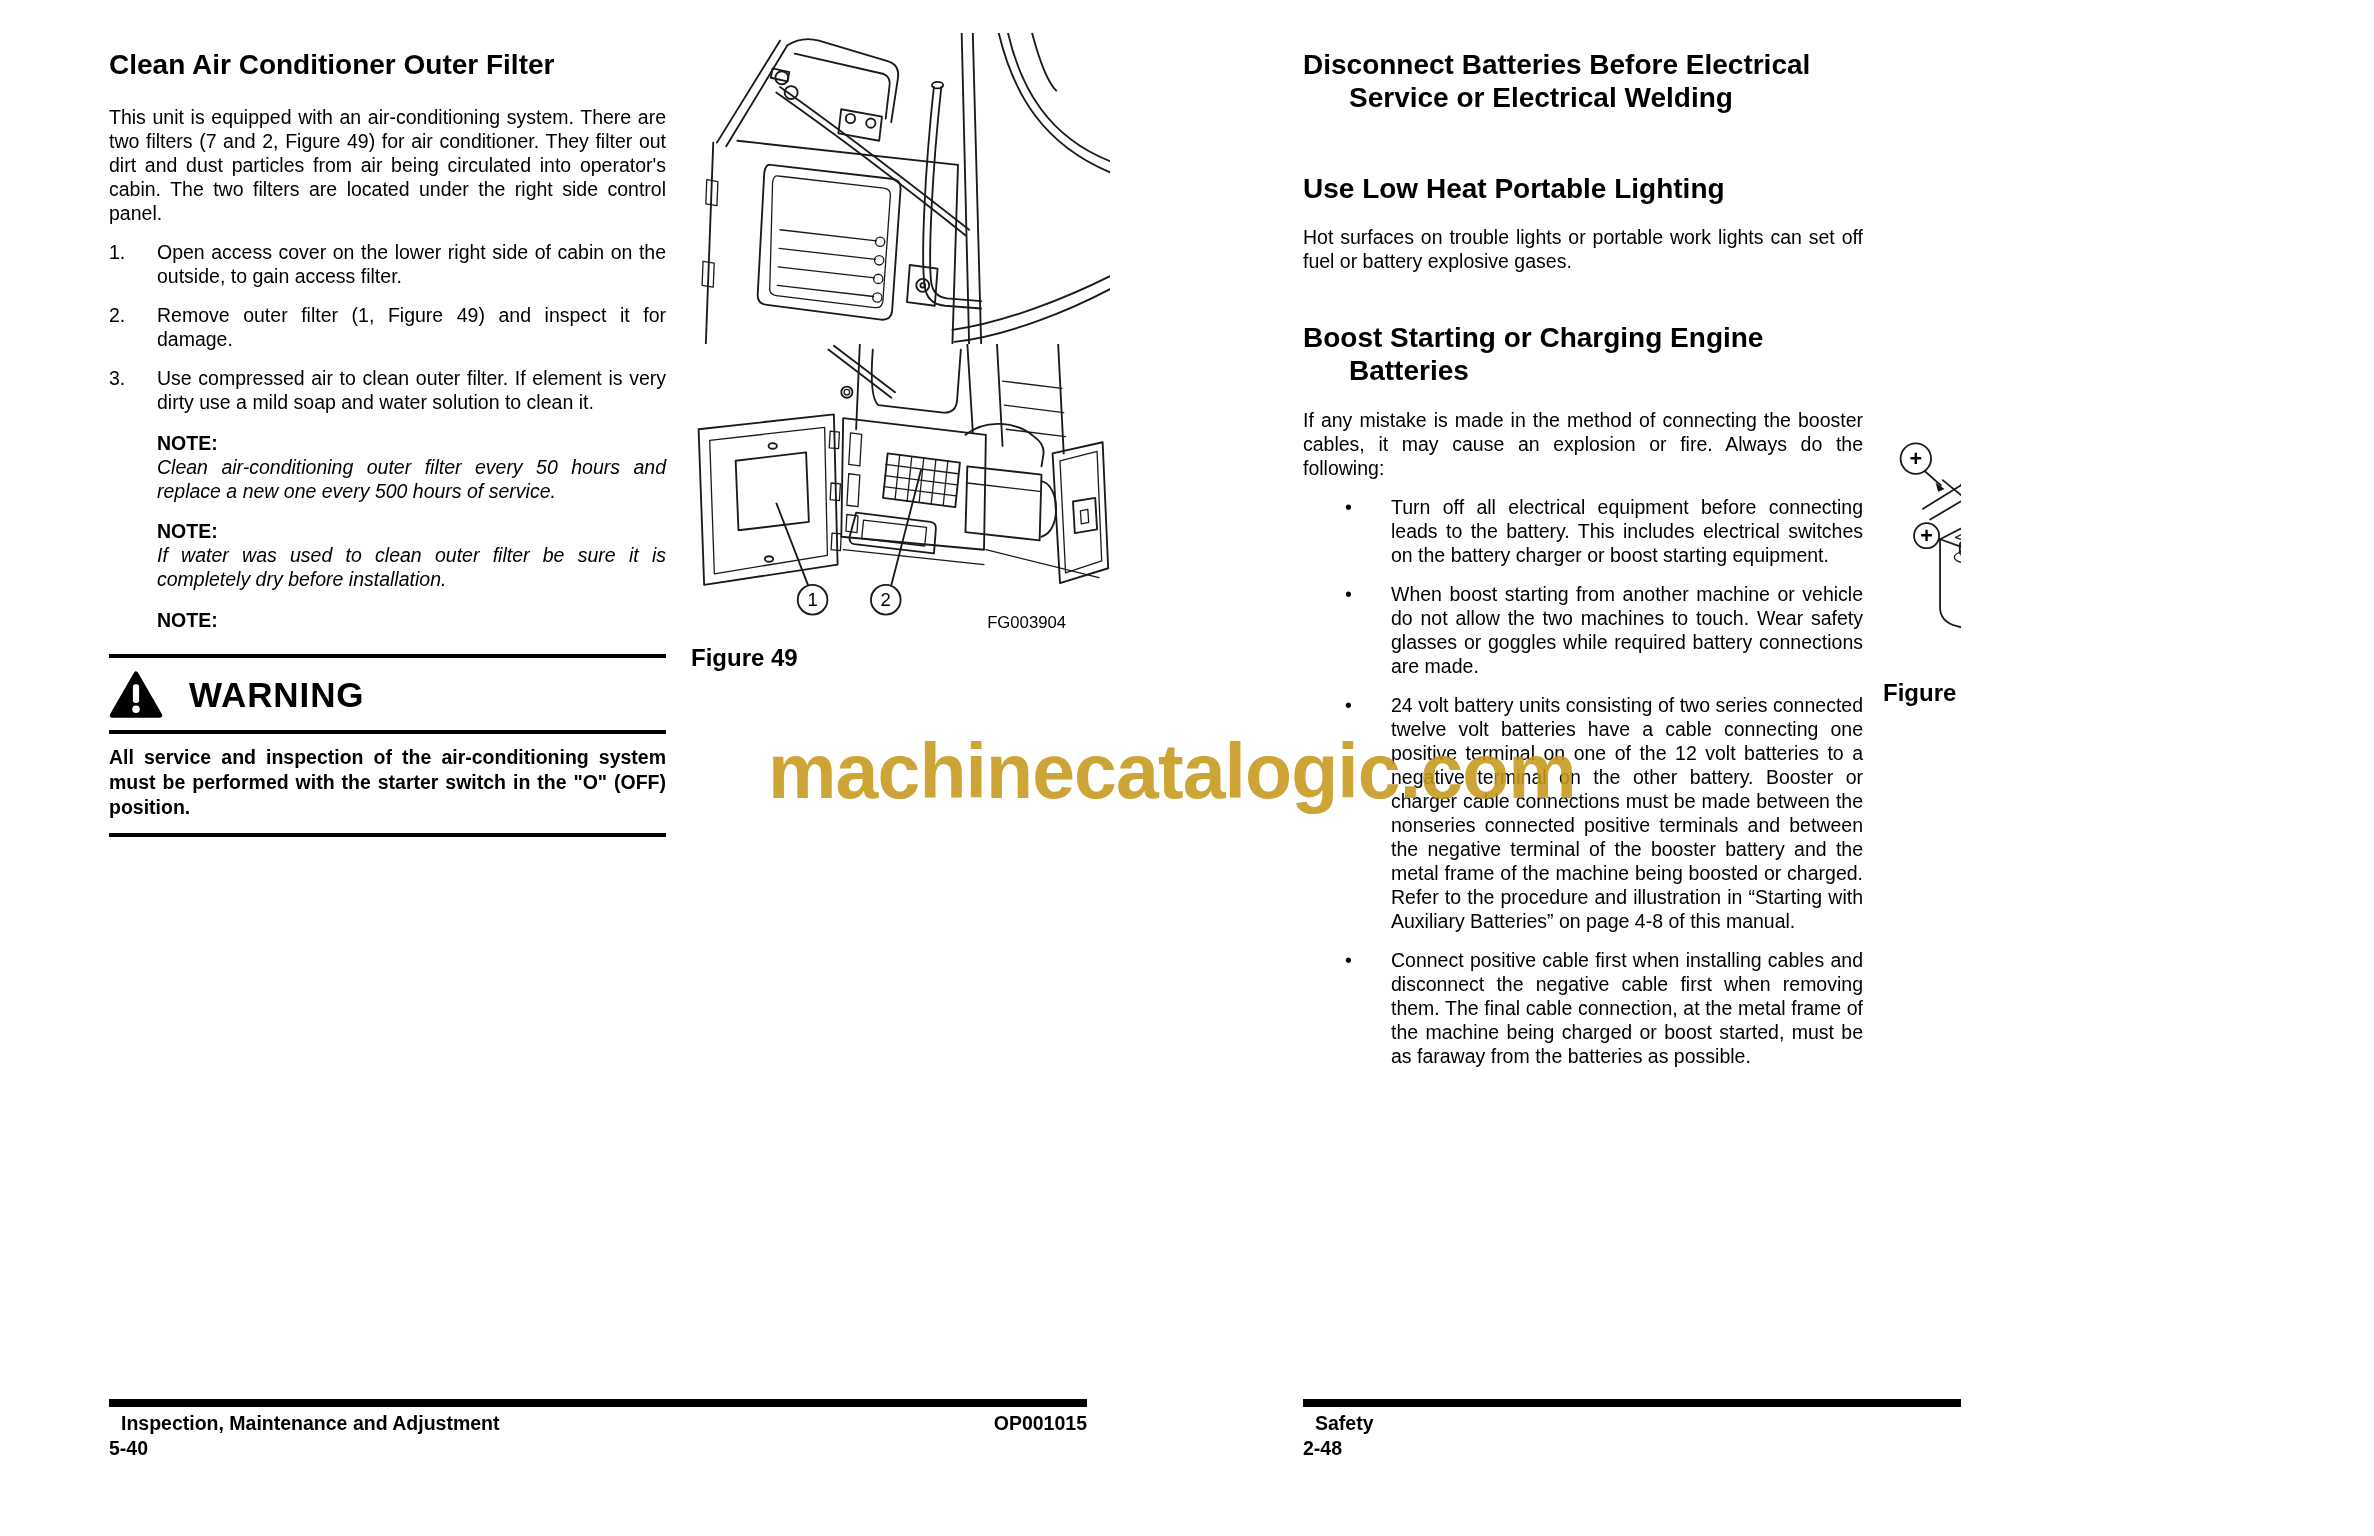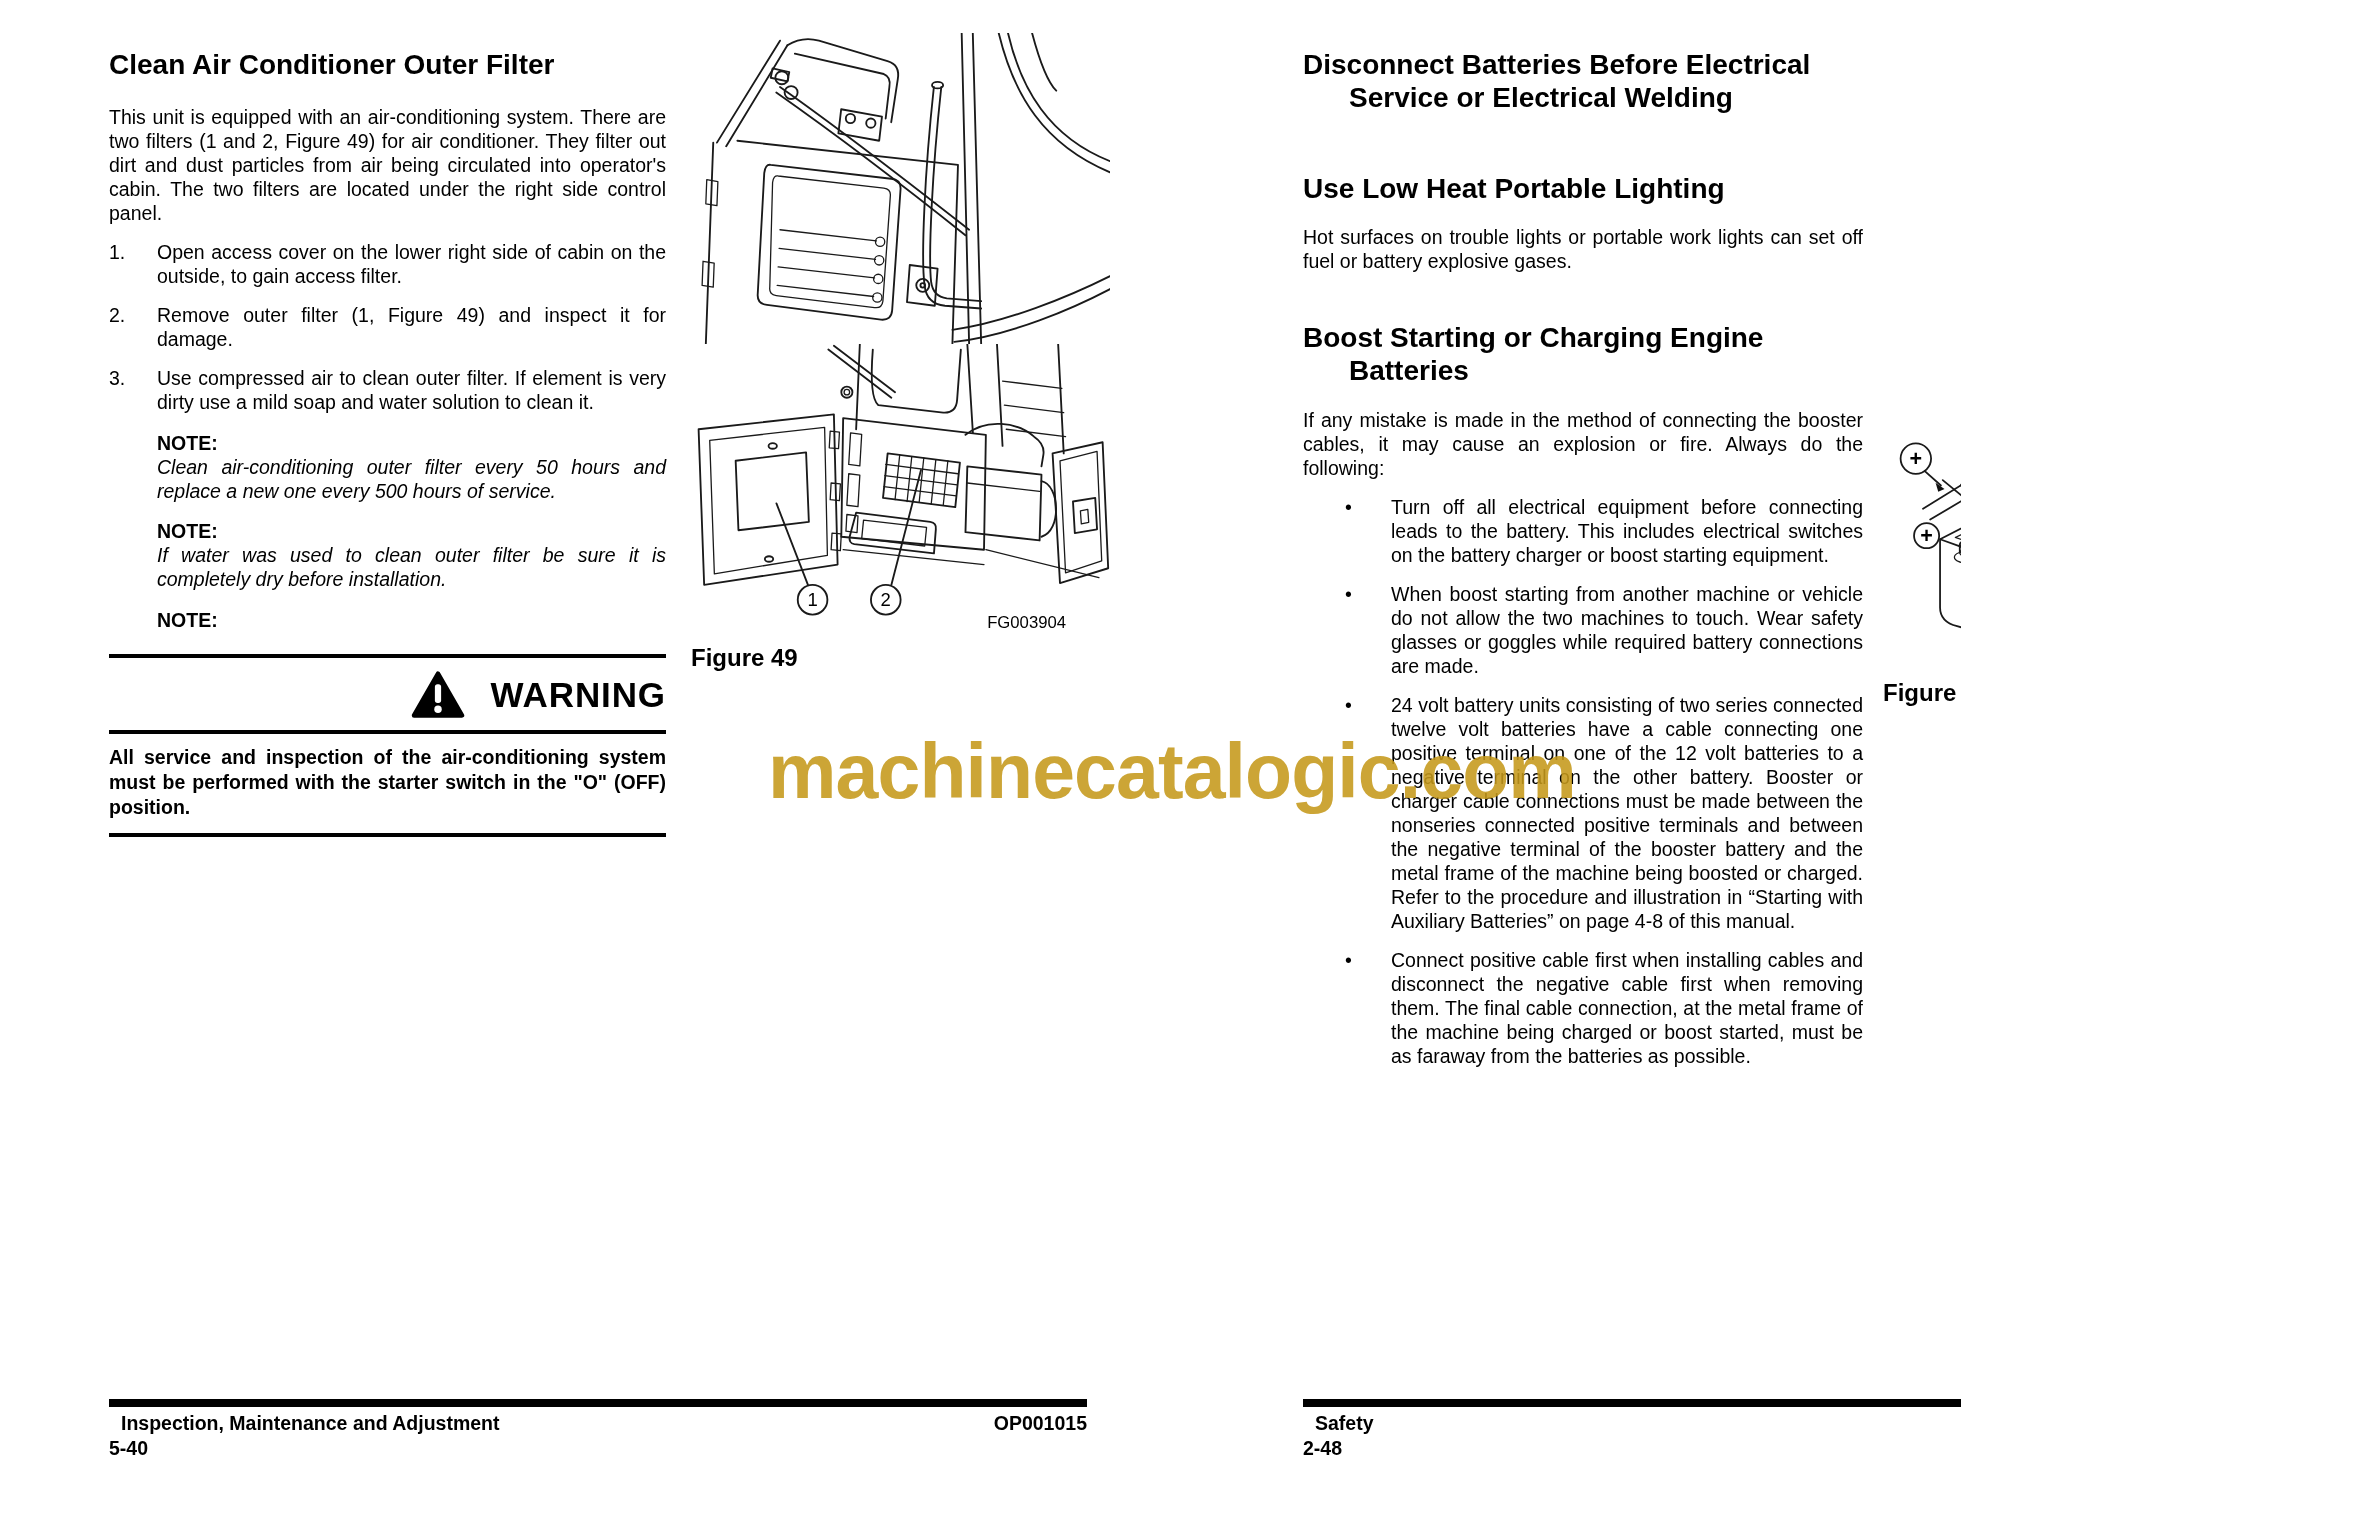--- a/index.html
+++ b/index.html
@@ -19,21 +19,21 @@
   .step-text{flex:1;text-align:justify;}
   .note{display:flex;margin:16.7px 0 0 48px;font-size:19.5px;line-height:24px;flex-direction:column;}
   .note-label{width:99px;flex:none;font-weight:bold;}
   .note-text{flex:1;font-style:italic;text-align:justify;}
   .bullet{display:flex;margin-top:15px;font-size:19.5px;line-height:24px;}
   .bullet-dot{width:88px;flex:none;padding-left:42px;box-sizing:border-box;}
   .bullet-text{flex:1;text-align:justify;}
   
   .warning-box{margin-top:22px;}
   .w-rule{border-top:4.6px solid #000;height:0;}
-  .warn-head{display:flex;justify-content:flex-end;align-items:center;gap:26px;padding:13px 0 11px;}
+  .warn-head{display:flex;justify-content:flex-start;align-items:center;gap:26px;padding:13px 0 11px;}
   .warn-word{font-size:35px;font-weight:bold;letter-spacing:0.9px;}
   .warn-text{font-size:19.5px;line-height:25px;font-weight:bold;text-align:justify;margin:0;padding:11px 0 13px;}
   
   .fig{position:absolute;}
   .fig49{left:691px;top:33px;width:429px;}
   .fig39{left:1883px;top:394px;width:410px;}
   .fig-code{font-size:16.7px;text-align:right;}
   .fig49 .fig-code{padding-right:54px;margin-top:-9.3px;}
   .fig39 .fig-code{padding-right:33px;margin-top:-15px;}
   .fig-caption{font-size:24px;font-weight:bold;margin-top:11px;}
@@ -53,21 +53,21 @@
   .f-page{font-size:19.5px;font-weight:bold;line-height:23px;margin-top:2.8px;}
 </style>
 </head>
 <body>
 
 <div class="canvas">
 
   <section class="col left-col">
     <h1 class="h1">Clean Air Conditioner Outer Filter</h1>
 
-    <p class="body-p mt26">This unit is equipped with an air-conditioning system. There are two filters (1 and 2, Figure 49) for air conditioner. They filter out dirt and dust particles from air being circulated into operator's cabin. The two filters are located under the right side control panel.</p>
+    <p class="body-p mt26">This unit is equipped with an air-conditioning system. There are two filters (7 and 2, Figure 49) for air conditioner. They filter out dirt and dust particles from air being circulated into operator's cabin. The two filters are located under the right side control panel.</p>
 
     <div class="step">
       <span class="step-num">1.</span>
       <span class="step-text">Open access cover on the lower right side of cabin on the outside, to gain access filter.</span>
     </div>
     <div class="step">
       <span class="step-num">2.</span>
       <span class="step-text">Remove outer filter (1, Figure 49) and inspect it for damage.</span>
     </div>
     <div class="step">

